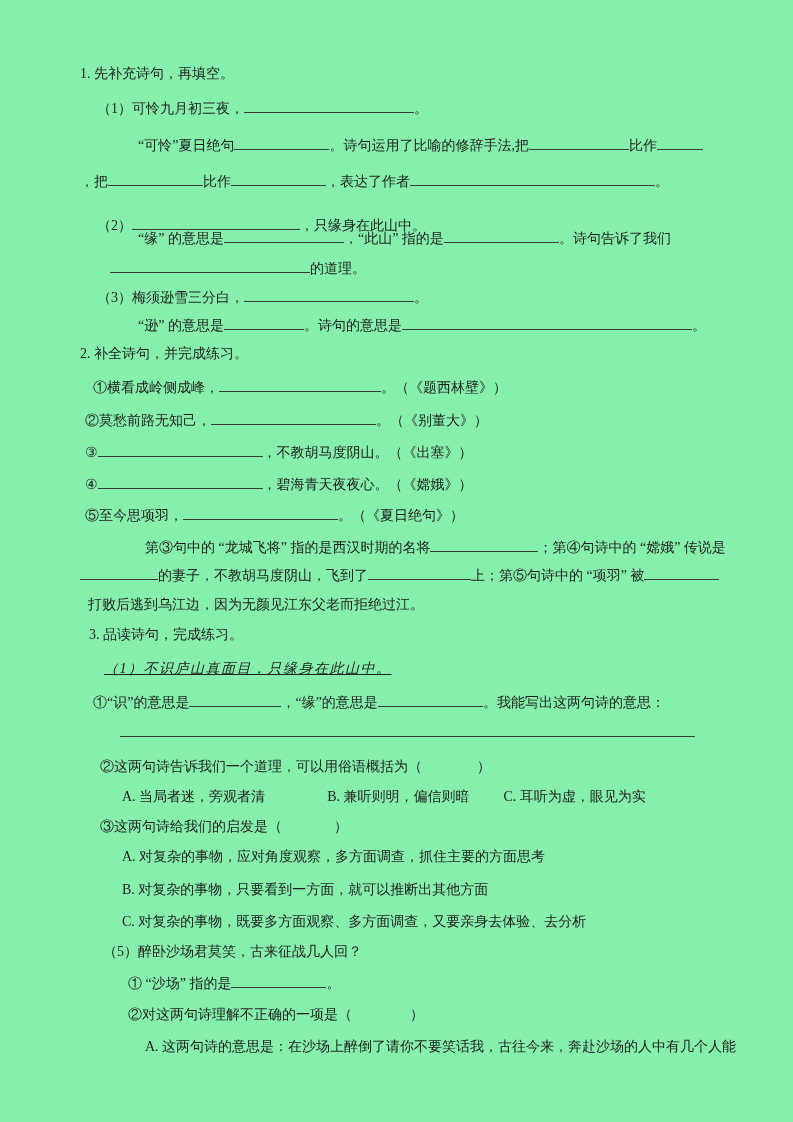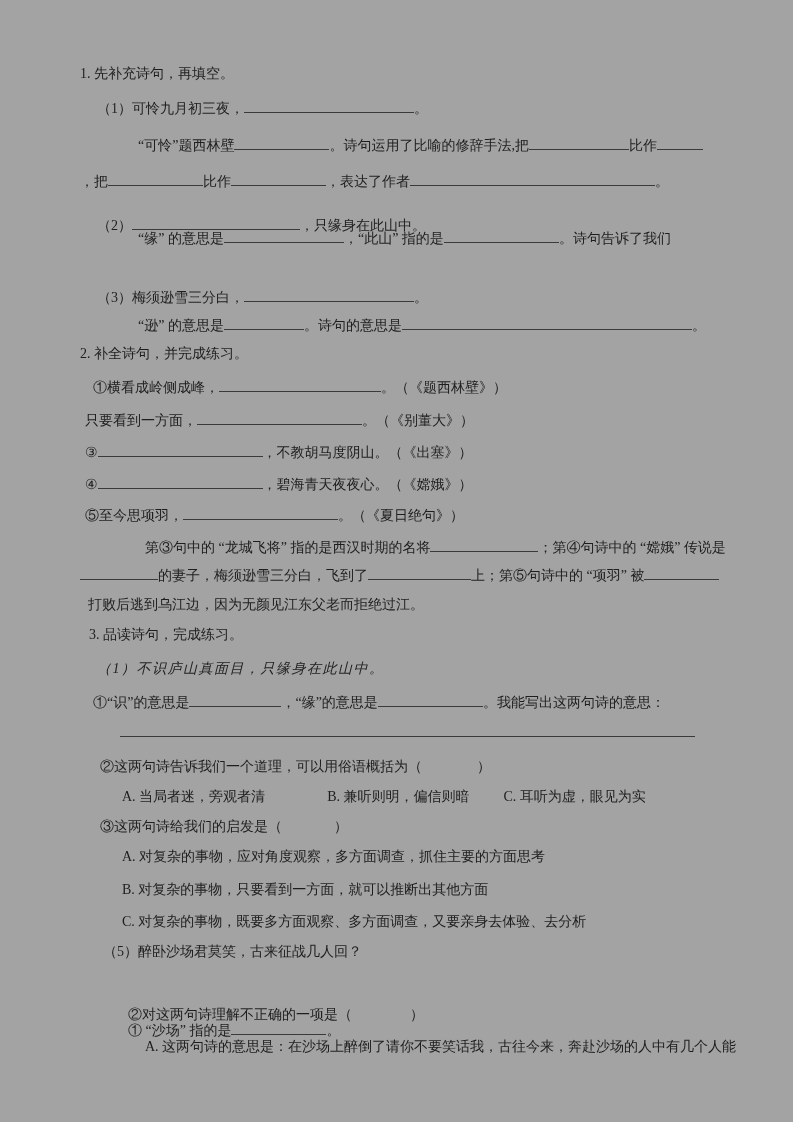--- a/index.html
+++ b/index.html
@@ -36,45 +36,46 @@
     vertical-align: baseline;
   }
   .gap {
     display: inline-block;
     height: 1px;
   }
 </style>
 </head>
 <body>
 
-<div class="sheet" style="background: #a3a3a3; color: rgb(30, 30, 30);">
+<div class="sheet" style="background: #86efac; color: rgb(30, 30, 30);">
     <div class="line" style="left: 80px; top: 64px;"><span>1. 先补充诗句，再填空。</span></div>
     <div class="line" style="left: 97px; top: 98px;"><span>（1）可怜九月初三夜，</span><span class="blank" style="width: 170px; border-bottom-color: rgb(58, 58, 58);"></span><span>。</span></div>
-    <div class="line" style="left: 138px; top: 135px;"><span>“可怜”题西林壁</span><span class="blank" style="width: 95px; border-bottom-color: rgb(58, 58, 58);"></span><span>。诗句运用了比喻的修辞手法,把</span><span class="blank" style="width: 100px; border-bottom-color: rgb(58, 58, 58);"></span><span>比作</span><span class="blank" style="width: 46px; border-bottom-color: rgb(58, 58, 58);"></span></div>
+    <div class="line" style="left: 138px; top: 135px;"><span>“可怜”夏日绝句</span><span class="blank" style="width: 95px; border-bottom-color: rgb(58, 58, 58);"></span><span>。诗句运用了比喻的修辞手法,把</span><span class="blank" style="width: 100px; border-bottom-color: rgb(58, 58, 58);"></span><span>比作</span><span class="blank" style="width: 46px; border-bottom-color: rgb(58, 58, 58);"></span></div>
     <div class="line" style="left: 80px; top: 171px;"><span>，把</span><span class="blank" style="width: 95px; border-bottom-color: rgb(58, 58, 58);"></span><span>比作</span><span class="blank" style="width: 95px; border-bottom-color: rgb(58, 58, 58);"></span><span>，表达了作者</span><span class="blank" style="width: 245px; border-bottom-color: rgb(58, 58, 58);"></span><span>。</span></div>
     <div class="line" style="left: 97px; top: 199px; margin-top: 16px;"><span>（2）</span><span class="blank" style="width: 168px; border-bottom-color: rgb(58, 58, 58);"></span><span>，只缘身在此山中。</span></div>
     <div class="line" style="left: 138px; top: 228px;"><span>“缘” 的意思是</span><span class="blank" style="width: 120px; border-bottom-color: rgb(58, 58, 58);"></span><span>，“此山” 指的是</span><span class="blank" style="width: 115px; border-bottom-color: rgb(58, 58, 58);"></span><span>。诗句告诉了我们</span></div>
+    <div class="line" style="left: 110px; top: 258px;"><span class="blank" style="width: 200px; border-bottom-color: rgb(58, 58, 58);"></span><span>的道理。</span></div>
     <div class="line" style="left: 97px; top: 287px;"><span>（3）梅须逊雪三分白，</span><span class="blank" style="width: 170px; border-bottom-color: rgb(58, 58, 58);"></span><span>。</span></div>
     <div class="line" style="left: 138px; top: 315px;"><span>“逊” 的意思是</span><span class="blank" style="width: 80px; border-bottom-color: rgb(58, 58, 58);"></span><span>。诗句的意思是</span><span class="blank" style="width: 290px; border-bottom-color: rgb(58, 58, 58);"></span><span>。</span></div>
     <div class="line" style="left: 80px; top: 344px;"><span>2. 补全诗句，并完成练习。</span></div>
     <div class="line" style="left: 93px; top: 377px;"><span>①横看成岭侧成峰，</span><span class="blank" style="width: 162px; border-bottom-color: rgb(58, 58, 58);"></span><span>。（《题西林壁》）</span></div>
-    <div class="line" style="left: 85px; top: 410px;"><span>只要看到一方面，</span><span class="blank" style="width: 165px; border-bottom-color: rgb(58, 58, 58);"></span><span>。（《别董大》）</span></div>
+    <div class="line" style="left: 85px; top: 410px;"><span>②莫愁前路无知己，</span><span class="blank" style="width: 165px; border-bottom-color: rgb(58, 58, 58);"></span><span>。（《别董大》）</span></div>
     <div class="line" style="left: 85px; top: 442px;"><span>③</span><span class="blank" style="width: 165px; border-bottom-color: rgb(58, 58, 58);"></span><span>，不教胡马度阴山。（《出塞》）</span></div>
     <div class="line" style="left: 85px; top: 474px;"><span>④</span><span class="blank" style="width: 165px; border-bottom-color: rgb(58, 58, 58);"></span><span>，碧海青天夜夜心。（《嫦娥》）</span></div>
     <div class="line" style="left: 85px; top: 505px;"><span>⑤至今思项羽，</span><span class="blank" style="width: 155px; border-bottom-color: rgb(58, 58, 58);"></span><span>。（《夏日绝句》）</span></div>
     <div class="line" style="left: 113px; top: 537px; margin-left: 32px;"><span>第③句中的 “龙城飞将” 指的是西汉时期的名将</span><span class="blank" style="width: 108px; border-bottom-color: rgb(58, 58, 58);"></span><span>；第④句诗中的 “嫦娥” 传说是</span></div>
-    <div class="line" style="left: 80px; top: 565px;"><span class="blank" style="width: 78px; border-bottom-color: rgb(58, 58, 58);"></span><span>的妻子，梅须逊雪三分白，飞到了</span><span class="blank" style="width: 103px; border-bottom-color: rgb(58, 58, 58);"></span><span>上；第⑤句诗中的 “项羽” 被</span><span class="blank" style="width: 75px; border-bottom-color: rgb(58, 58, 58);"></span></div>
+    <div class="line" style="left: 80px; top: 565px;"><span class="blank" style="width: 78px; border-bottom-color: rgb(58, 58, 58);"></span><span>的妻子，不教胡马度阴山，飞到了</span><span class="blank" style="width: 103px; border-bottom-color: rgb(58, 58, 58);"></span><span>上；第⑤句诗中的 “项羽” 被</span><span class="blank" style="width: 75px; border-bottom-color: rgb(58, 58, 58);"></span></div>
     <div class="line" style="left: 88px; top: 595px;"><span>打败后逃到乌江边，因为无颜见江东父老而拒绝过江。</span></div>
     <div class="line" style="left: 80px; top: 625px; margin-left: 9px;"><span>3. 品读诗句，完成练习。</span></div>
-    <div class="line kai" style="left: 97px; top: 659px;"><span>（1）不识庐山真面目，只缘身在此山中。</span></div>
+    <div class="line kai" style="left: 104px; top: 659px; text-decoration: underline;"><span>（1）不识庐山真面目，只缘身在此山中。</span></div>
     <div class="line" style="left: 93px; top: 692px;"><span>①“识”的意思是</span><span class="blank" style="width: 92px; border-bottom-color: rgb(58, 58, 58);"></span><span>，“缘”的意思是</span><span class="blank" style="width: 105px; border-bottom-color: rgb(58, 58, 58);"></span><span>。我能写出这两句诗的意思：</span></div>
     <div class="line" style="left: 120px; top: 722px;"><span class="blank" style="width: 575px; border-bottom-color: rgb(58, 58, 58);"></span></div>
     <div class="line" style="left: 100px; top: 757px;"><span>②这两句诗告诉我们一个道理，可以用俗语概括为（</span><span class="gap" style="width: 55px;"></span><span>）</span></div>
     <div class="line" style="left: 122px; top: 787px;"><span>A. 当局者迷，旁观者清</span><span class="gap" style="width: 62px;"></span><span>B. 兼听则明，偏信则暗</span><span class="gap" style="width: 34px;"></span><span>C. 耳听为虚，眼见为实</span></div>
     <div class="line" style="left: 100px; top: 817px;"><span>③这两句诗给我们的启发是（</span><span class="gap" style="width: 52px;"></span><span>）</span></div>
     <div class="line" style="left: 122px; top: 847px;"><span>A. 对复杂的事物，应对角度观察，多方面调查，抓住主要的方面思考</span></div>
     <div class="line" style="left: 122px; top: 880px;"><span>B. 对复杂的事物，只要看到一方面，就可以推断出其他方面</span></div>
     <div class="line" style="left: 122px; top: 912px;"><span>C. 对复杂的事物，既要多方面观察、多方面调查，又要亲身去体验、去分析</span></div>
     <div class="line" style="left: 103px; top: 942px;"><span>（5）醉卧沙场君莫笑，古来征战几人回？</span></div>
-    <div class="line" style="left: 128px; top: 1020px; text-align: center;"><span>① “沙场” 指的是</span><span class="blank" style="width: 95px; border-bottom-color: rgb(58, 58, 58);"></span><span>。</span></div>
+    <div class="line" style="left: 128px; top: 973px; text-align: center;"><span>① “沙场” 指的是</span><span class="blank" style="width: 95px; border-bottom-color: rgb(58, 58, 58);"></span><span>。</span></div>
     <div class="line" style="left: 128px; top: 1005px;"><span>②对这两句诗理解不正确的一项是（</span><span class="gap" style="width: 58px;"></span><span>）</span></div>
     <div class="line" style="left: 145px; top: 1037px;"><span>A. 这两句诗的意思是：在沙场上醉倒了请你不要笑话我，古往今来，奔赴沙场的人中有几个人能</span></div>
   </div>
 
 </body></html>

